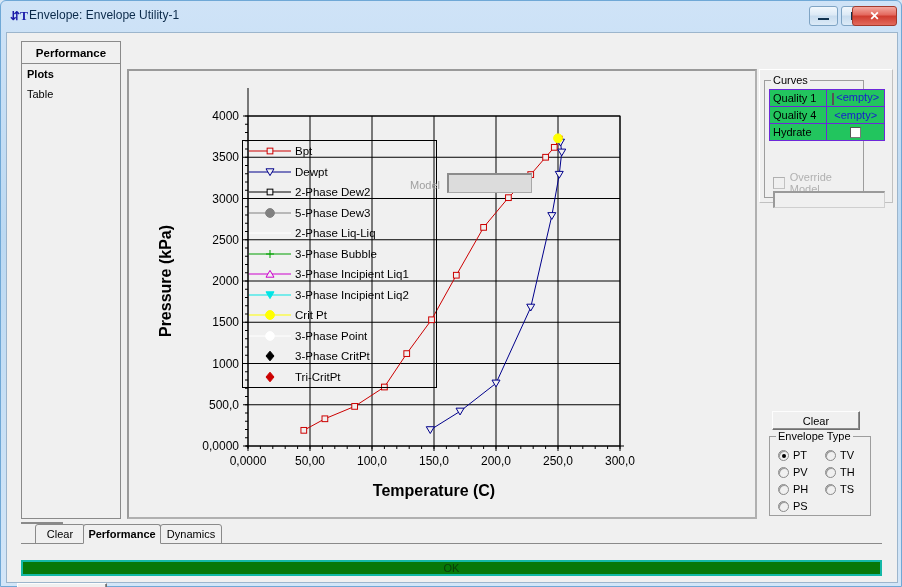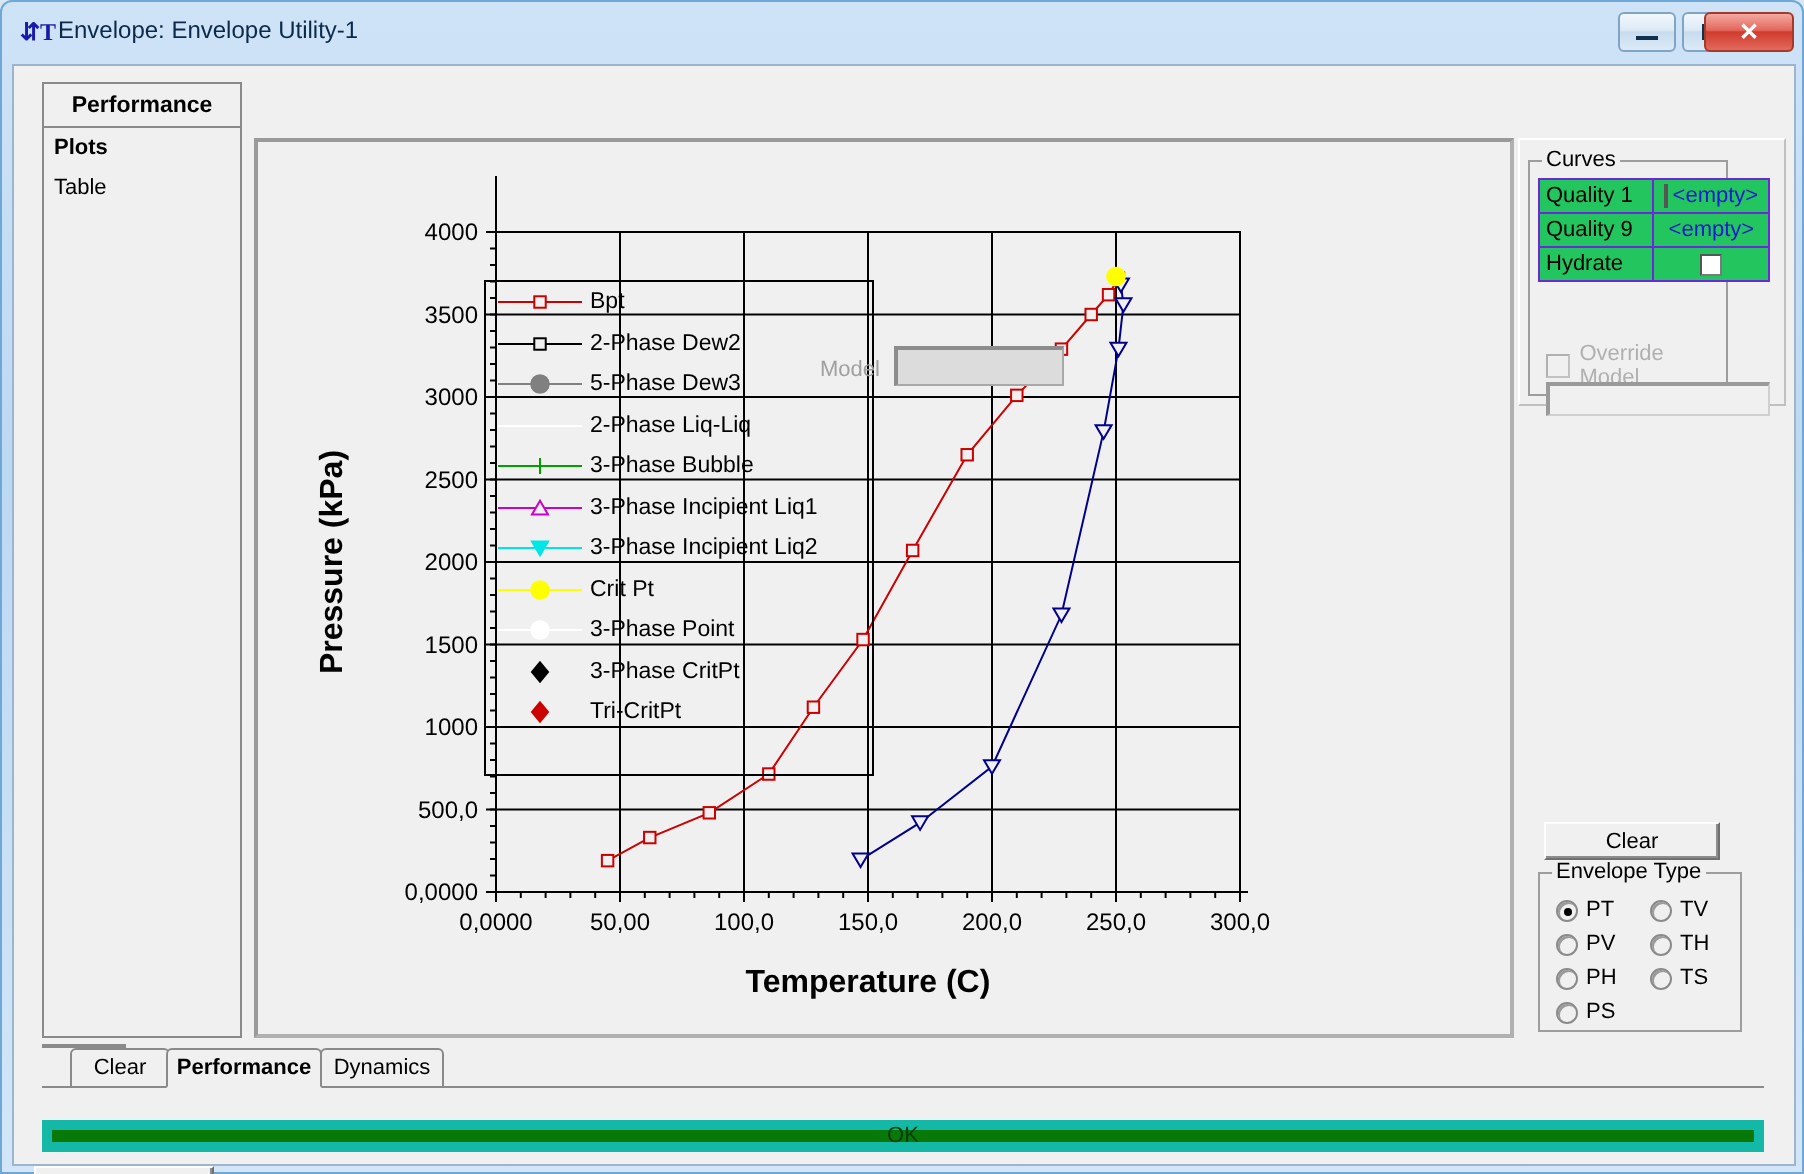--- a/index.html
+++ b/index.html
@@ -210,21 +210,21 @@
     position:absolute; left:14px; top:510px; width:861px; height:1px; background:#8a8a8a;
   }
   #tab-line2 {
     position:absolute; left:14px; top:489px; width:42px; height:2px; background:#8a8a8a;
   }
 
   
   #status-bar {
     position:absolute; left:14px; top:527px; width:861px; height:16px;
     background:#087808;
-    border:5px solid #14b8a6;
+    border:2px solid #14b8a6;
     display:flex; align-items:center; justify-content:center;
     font-size:11px; color:#0a3d0a; font-weight:normal;
   }
 
   
   #delete-btn {
     position:absolute; left:10px; top:550px; width:90px; height:22px;
     background:#f0f0f0;
     border:1px solid #707070;
     border-top-color:#fdfdfd; border-left-color:#fdfdfd;
@@ -446,20 +446,27 @@
       <div id="legend">
           <div class="leg-row">
             <div class="leg-sym"><svg width="48" height="20">
                 <line x1="3" y1="10" x2="45" y2="10" stroke="#cc0000" stroke-width="1"></line>
                 <rect x="21.142857142857142" y="7.142857142857142" width="5.72" height="5.72" fill="#f0f0f0" stroke="#cc0000" stroke-width="1"></rect>
               </svg></div>
             <div class="leg-lbl">Bpt</div>
           </div>
           <div class="leg-row">
             <div class="leg-sym"><svg width="48" height="20">
+                <line x1="3" y1="10" x2="45" y2="10" stroke="#00008b" stroke-width="1"></line>
+                <polygon points="20,6.8 28,6.8 24,13.6" fill="#f0f0f0" stroke="#00008b" stroke-width="1"></polygon>
+              </svg></div>
+            <div class="leg-lbl">Dewpt</div>
+          </div>
+          <div class="leg-row">
+            <div class="leg-sym"><svg width="48" height="20">
                 <line x1="3" y1="10" x2="45" y2="10" stroke="#000000" stroke-width="1"></line>
                 <rect x="21.142857142857142" y="7.142857142857142" width="5.72" height="5.72" fill="#f0f0f0" stroke="#000000" stroke-width="1"></rect>
               </svg></div>
             <div class="leg-lbl">2-Phase Dew2</div>
           </div>
           <div class="leg-row">
             <div class="leg-sym"><svg width="48" height="20">
                 <line x1="3" y1="10" x2="45" y2="10" stroke="#808080" stroke-width="1"></line>
                 <circle cx="24" cy="10" r="4.4" fill="#808080" stroke="#808080" stroke-width="1"></circle>
               </svg></div>
@@ -531,21 +538,21 @@
 
         <table id="curves-table">
           <tbody>
               <tr>
             <td class="name">Quality 1</td>
             <td class="val">
               <span class="caret"></span><span>&lt;empty&gt;</span>
             </td>
           </tr>
           <tr>
-            <td class="name">Quality 9</td>
+            <td class="name">Quality 4</td>
             <td class="val">&lt;empty&gt;</td>
           </tr>
           <tr>
             <td class="name">Hydrate</td>
             <td class="val">
               <span class="mini-check"></span>
             </td>
           </tr>
         </tbody>
           </table>

